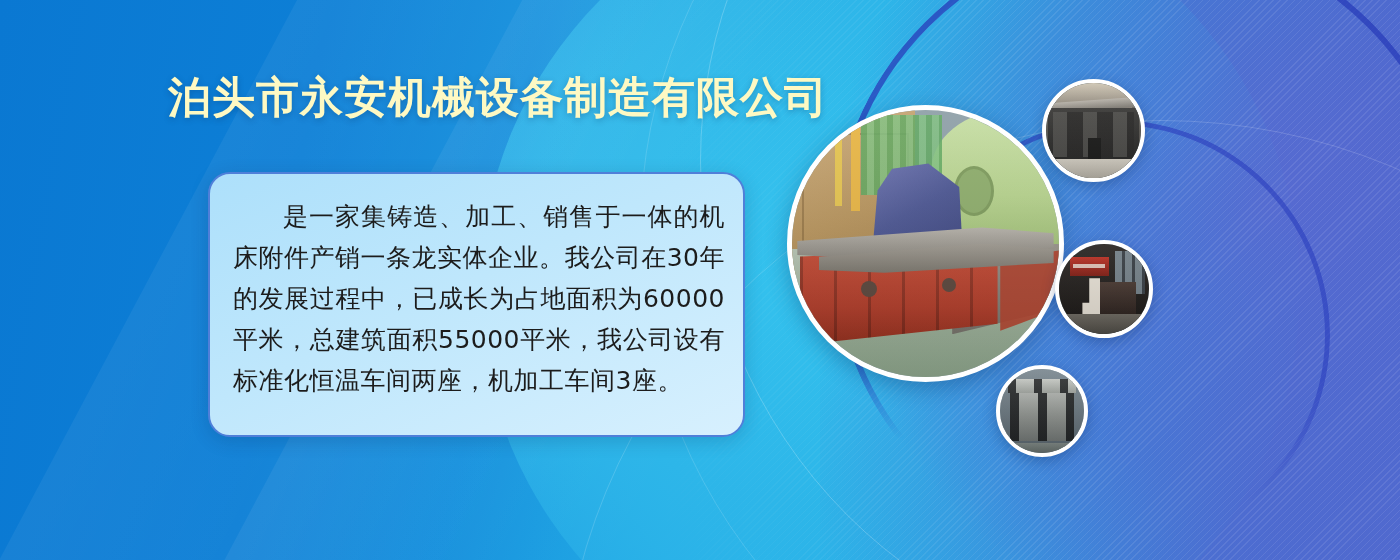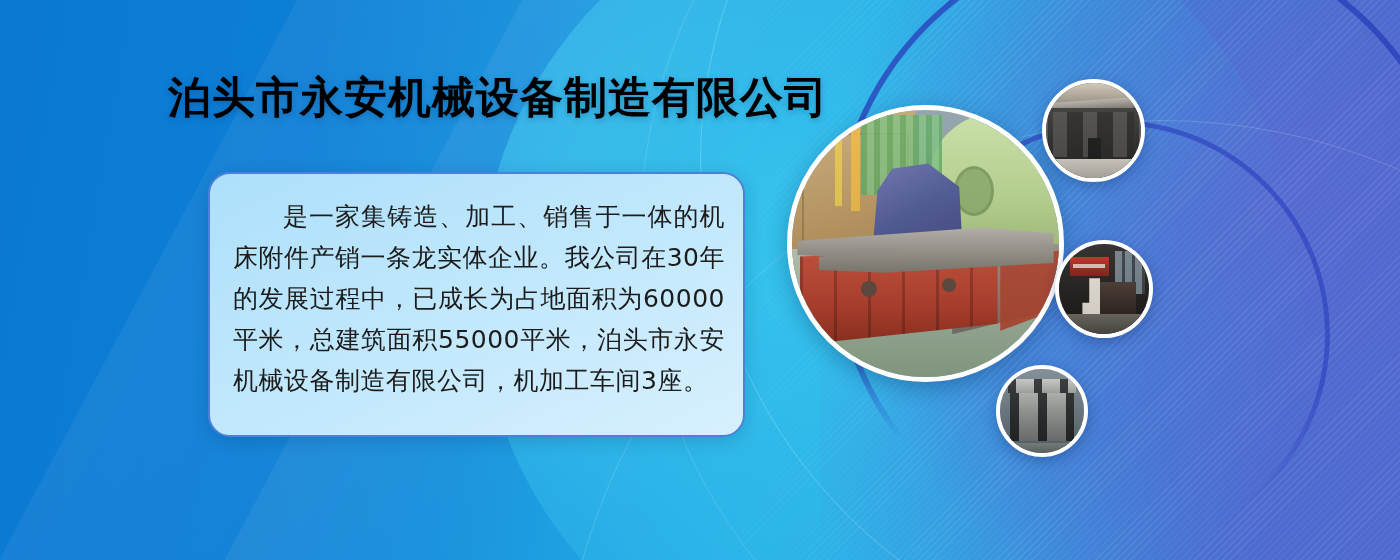--- a/index.html
+++ b/index.html
@@ -34,21 +34,21 @@
   .bigring{position:absolute;left:832px;top:-70px;width:620px;height:620px;border-radius:50%;
     border:6px solid rgba(40,60,185,0.75);
     -webkit-mask-image:linear-gradient(170deg,rgba(0,0,0,1) 0%,rgba(0,0,0,1) 55%,rgba(0,0,0,0) 70%);
     mask-image:linear-gradient(170deg,rgba(0,0,0,1) 0%,rgba(0,0,0,1) 55%,rgba(0,0,0,0) 70%);}
   .bigring2{position:absolute;left:900px;top:120px;width:420px;height:420px;border-radius:50%;
     border:5px solid rgba(45,65,190,0.65);
     -webkit-mask-image:linear-gradient(20deg,rgba(0,0,0,0) 30%,rgba(0,0,0,1) 55%);
     mask-image:linear-gradient(20deg,rgba(0,0,0,0) 30%,rgba(0,0,0,1) 55%);}
 
   
-  #title{position:absolute;left:168px;top:74px;color:#000000;font-size:43px;font-weight:bold;
+  #title{position:absolute;left:168px;top:74px;color:#fef9c3;font-size:43px;font-weight:bold;
     letter-spacing:1px;line-height:1.1;white-space:nowrap;
     text-shadow:0 2px 6px rgba(0,40,90,0.28);}
 
   
   #card{position:absolute;left:208px;top:172px;width:537px;height:265px;border-radius:22px;
     background:linear-gradient(155deg,#ade0fb 0%,#bfe7fc 45%,#d7f0fe 100%);
     border:2px solid #4f7fd9;box-sizing:border-box;
     box-shadow:0 4px 18px rgba(0,35,80,0.18);}
   #card-text{position:absolute;left:23px;top:22px;width:492px;color:#1c1c1c;
     font-size:25px;line-height:41px;text-align:justify;text-indent:2em;letter-spacing:0.5px;
@@ -160,21 +160,21 @@
   <div class="hatch"></div>
   <div class="swoosh swoosh-a"></div>
   <div class="swoosh swoosh-b"></div>
   <div class="swoosh swoosh-c"></div>
   <div class="bigring"></div>
   <div class="bigring2"></div>
 
   <div id="title">泊头市永安机械设备制造有限公司</div>
 
   <div id="card">
-    <div id="card-text">是一家集铸造、加工、销售于一体的机床附件产销一条龙实体企业。我公司在30年的发展过程中，已成长为占地面积为60000平米，总建筑面积55000平米，泊头市永安机械设备制造有限公司，机加工车间3座。</div>
+    <div id="card-text">是一家集铸造、加工、销售于一体的机床附件产销一条龙实体企业。我公司在30年的发展过程中，已成长为占地面积为60000平米，总建筑面积55000平米，我公司设有标准化恒温车间两座，机加工车间3座。</div>
   </div>
 
   <div class="photo" id="ph-main">
     <div class="scene">
       <div class="m-wallL"></div>
       <div class="m-green"></div>
       <div class="m-greenbeam"></div>
       <div class="m-post"></div>
       <div class="m-post2"></div>
       <div class="m-tarp"></div>

